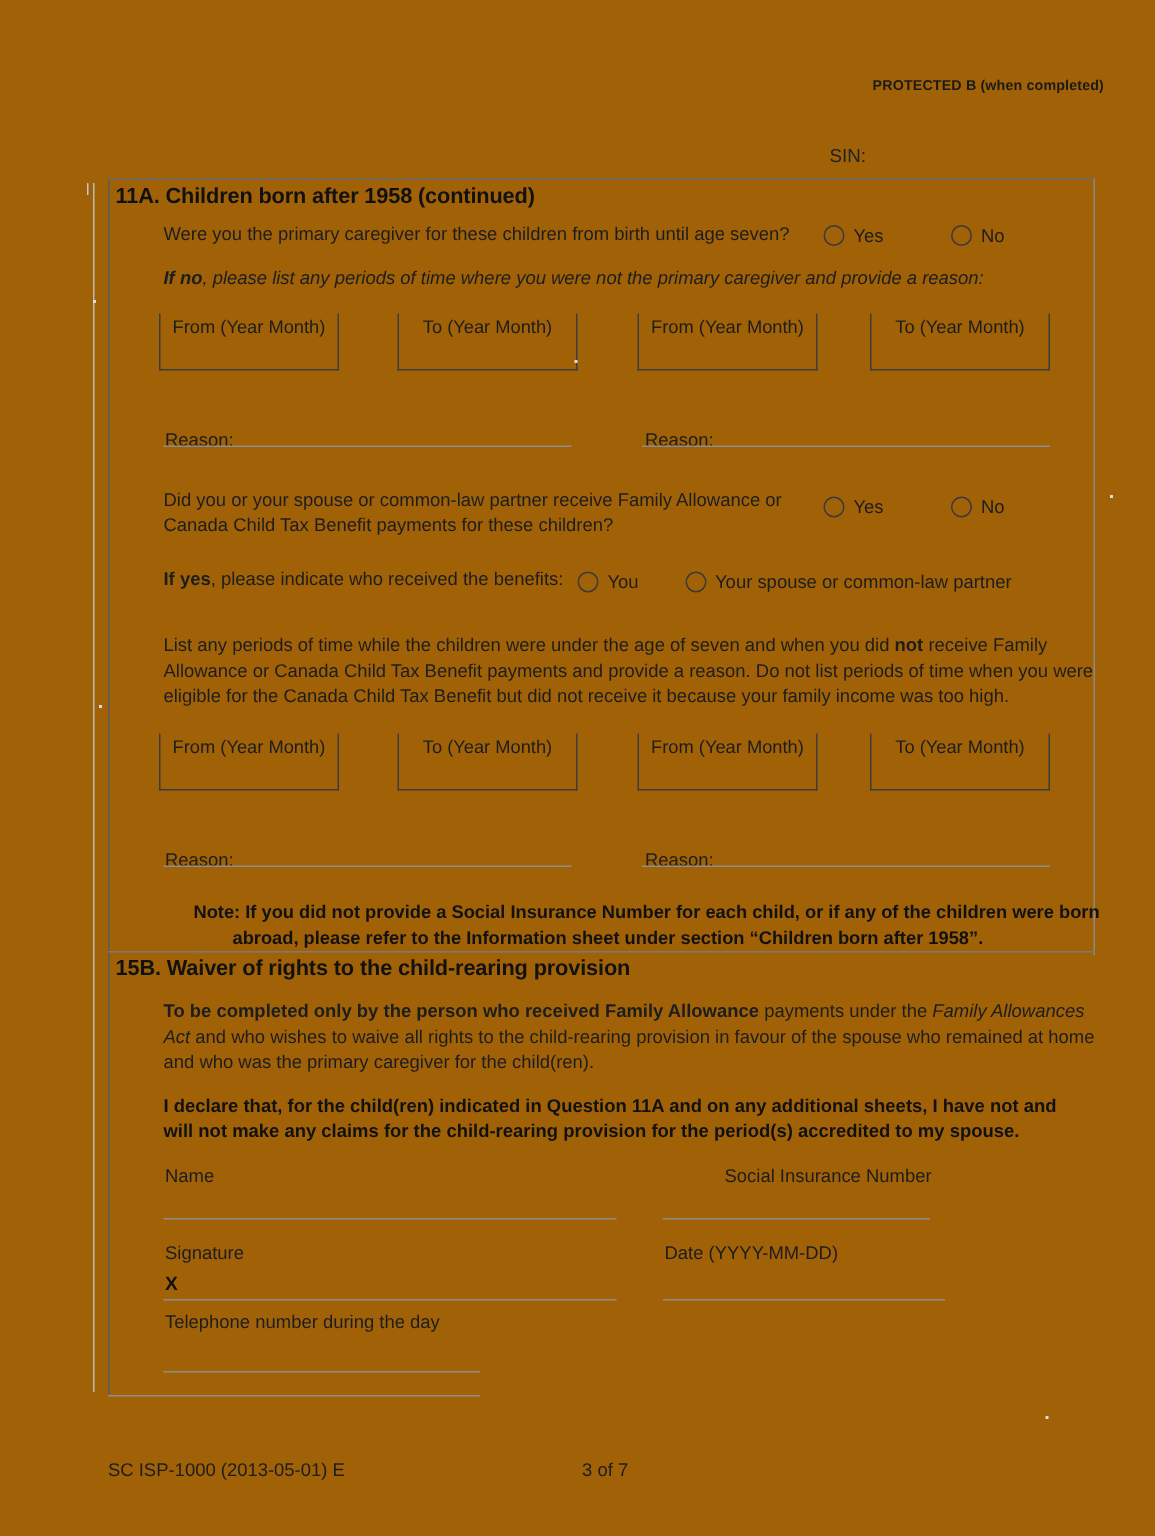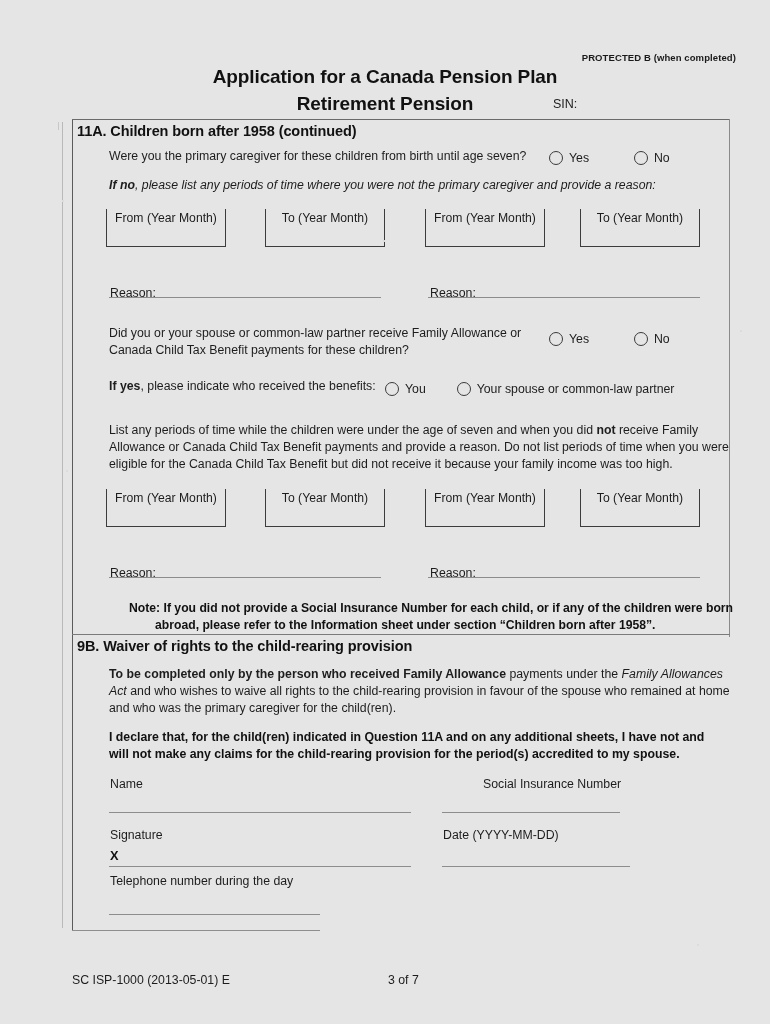--- a/index.html
+++ b/index.html
@@ -8,21 +8,21 @@
     background: #ffffff;
   }
   body {
     font-family: "Liberation Sans", sans-serif;
     color: #1a1a1a;
   }
   #page {
     position: relative;
     width: 770px;
     height: 1024px;
-    background: #e5e5e5;
+    background: #a16207;
     overflow: hidden;
   }
 
   
   .protected {
     position: absolute;
     top: 52px;
     right: 34px;
     font-size: 9.5px;
     font-weight: bold;
@@ -279,24 +279,20 @@
     background: #dcdcdc;
   }
 </style>
 </head>
 <body>
 
 <div id="page">
 
   <div class="protected">PROTECTED B (when completed)</div>
 
-  <div class="doc-title">
-    <span>Application for a Canada Pension Plan</span>
-    <span class="line2">Retirement Pension</span>
-  </div>
 
   <div class="sin-label">SIN:</div>
 
   <div class="scan-tick"></div>
   <div class="scan-edge"></div>
   <div class="frame-outer"></div>
   <div class="hr-top"></div>
   <div class="vr-right"></div>
   <div class="hr-11b"></div>
   <div class="hr-bottom"></div>
@@ -383,21 +379,21 @@
     <span class="lbl">To (Year  Month)</span>
   </div>
 
   <div class="reason-lbl" id="reason-lbl-3">Reason:</div>
   <div class="rule" id="reason-rule-3"></div>
   <div class="reason-lbl" id="reason-lbl-4">Reason:</div>
   <div class="rule" id="reason-rule-4"></div>
 
   <div id="note">Note: If you did not provide a Social Insurance Number for each child, or if any of the children were born abroad, please refer to the Information sheet under section “Children born after 1958”.</div>
 
-  <div class="section-head" id="head-11b">9B. Waiver of rights to the child-rearing provision</div>
+  <div class="section-head" id="head-11b">15B. Waiver of rights to the child-rearing provision</div>
 
   <div class="body-txt" id="b-para1"><b>To be completed only by the person who received Family Allowance</b><span> payments under the </span><i>Family Allowances Act</i><span> and who wishes to waive all rights to the child-rearing provision in favour of the spouse who remained at home and who was the primary caregiver for the child(ren).</span></div>
 
   <div class="body-txt" id="b-para2">I declare that, for the child(ren) indicated in Question 11A and on any additional sheets, I have not and will not make any claims for the child-rearing provision for the period(s) accredited to my spouse.</div>
 
   <div class="field-lbl" id="lbl-name">Name</div>
   <div class="rule" id="rule-name"></div>
 
   <div class="field-lbl" id="lbl-sin">Social Insurance Number</div>
   <div class="rule" id="rule-sin"></div>

